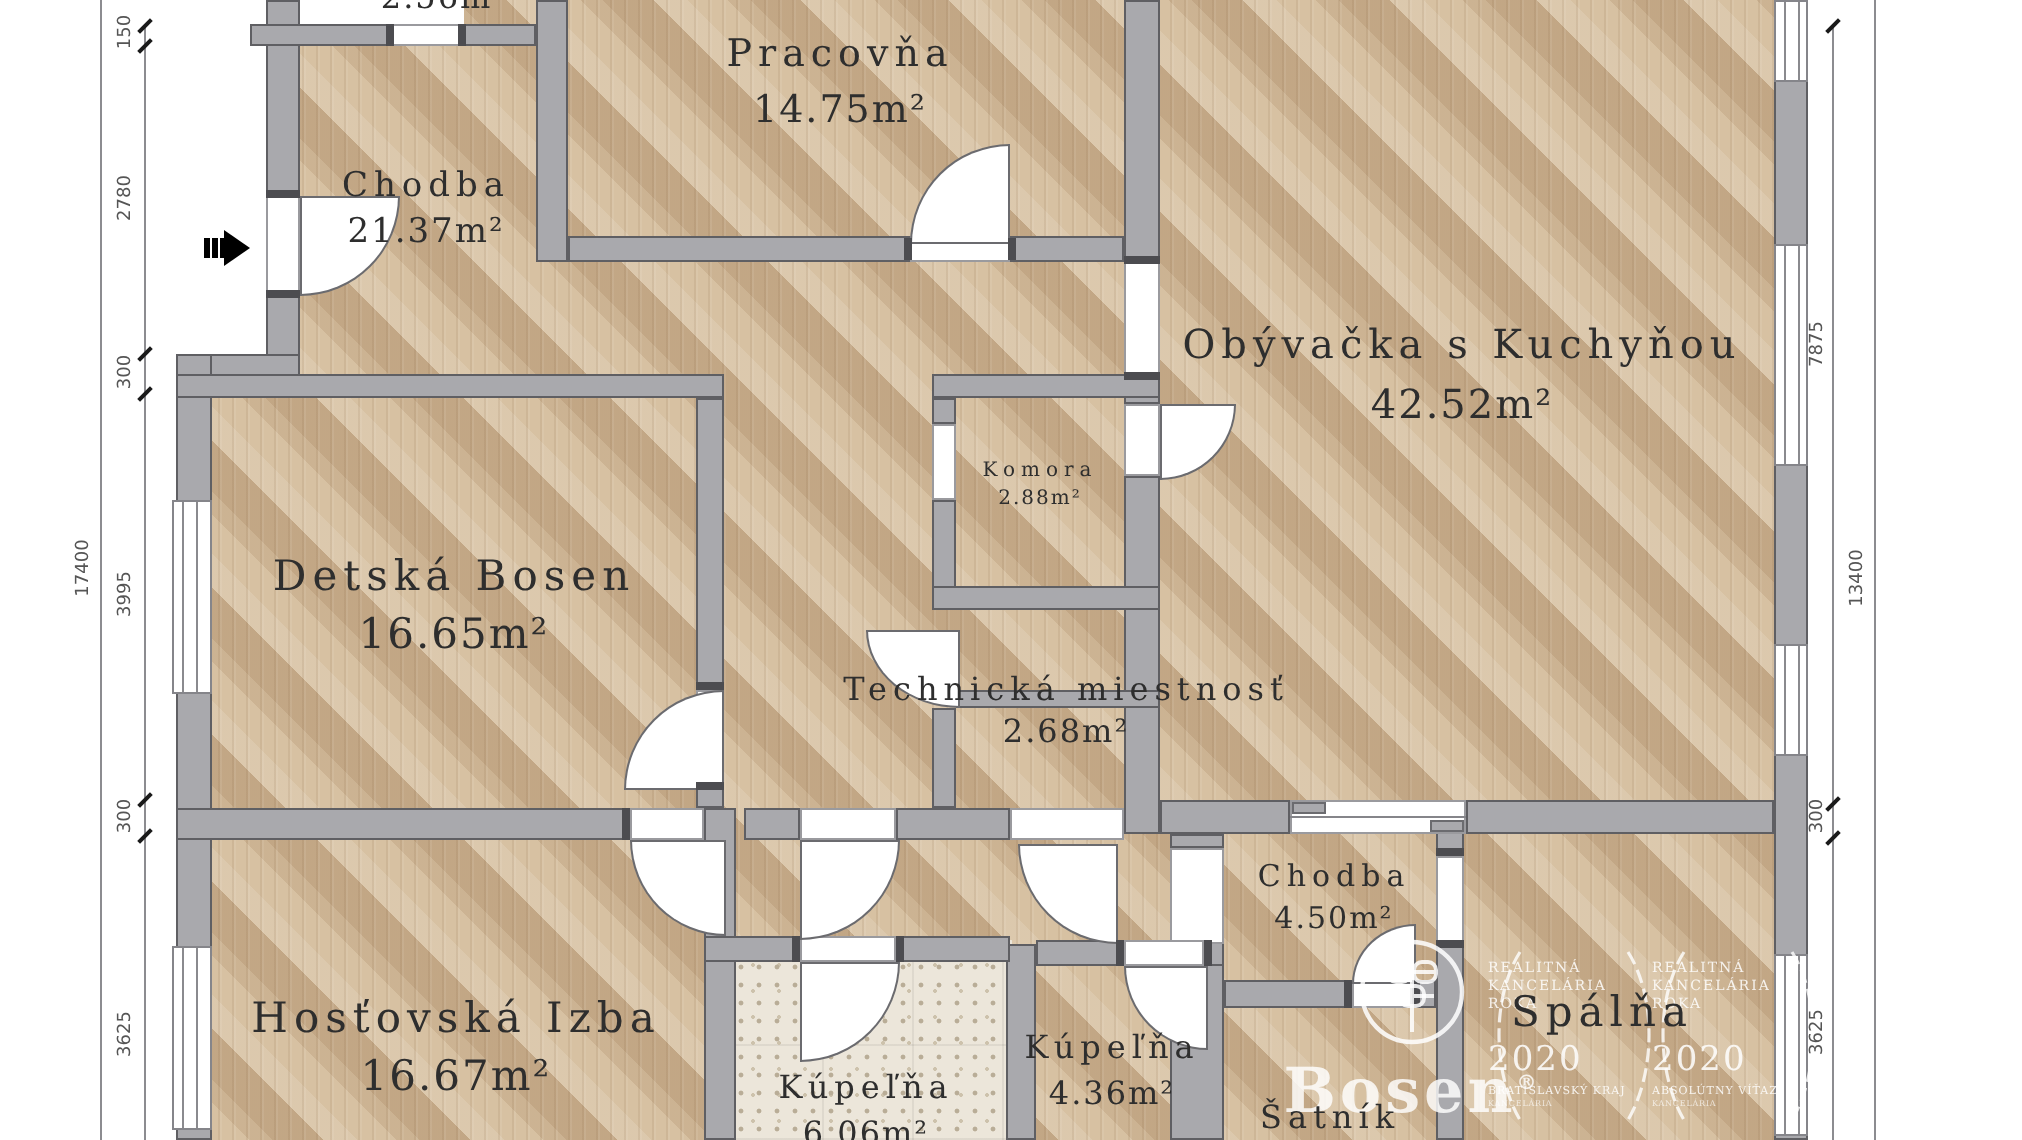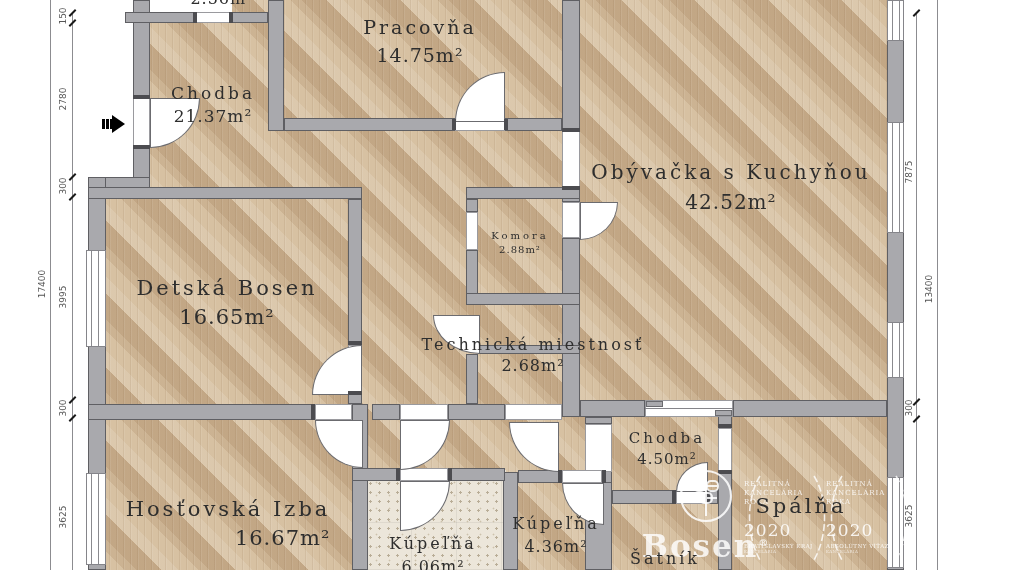--- a/index.html
+++ b/index.html
@@ -238,21 +238,21 @@
     <span class="ar">16.65m²</span>
   </div>
   <div class="lbl" style="left:521px;top:335px;font-size:16px;line-height:1.3;margin-left:12px;">
     <span class="nm">Technická miestnosť</span>
     <span class="ar">2.68m²</span>
   </div>
   <div class="lbl" style="left:667px;top:428px;font-size:15px;line-height:1.4;">
     <span class="nm">Chodba</span>
     <span class="ar">4.50m²</span>
   </div>
-  <div class="lbl" style="left:228px;top:495px;font-size:21px;line-height:1.4;text-align:right;">
+  <div class="lbl" style="left:228px;top:495px;font-size:21px;line-height:1.4;">
     <span class="nm">Hosťovská Izba</span>
     <span class="ar">16.67m²</span>
   </div>
   <div class="lbl" style="left:433px;top:532px;font-size:16px;line-height:1.45;">
     <span class="nm">Kúpeľňa</span>
     <span class="ar">6.06m²</span>
   </div>
   <div class="lbl" style="left:556px;top:512px;font-size:16px;line-height:1.45;">
     <span class="nm">Kúpeľňa</span>
     <span class="ar">4.36m²</span>

